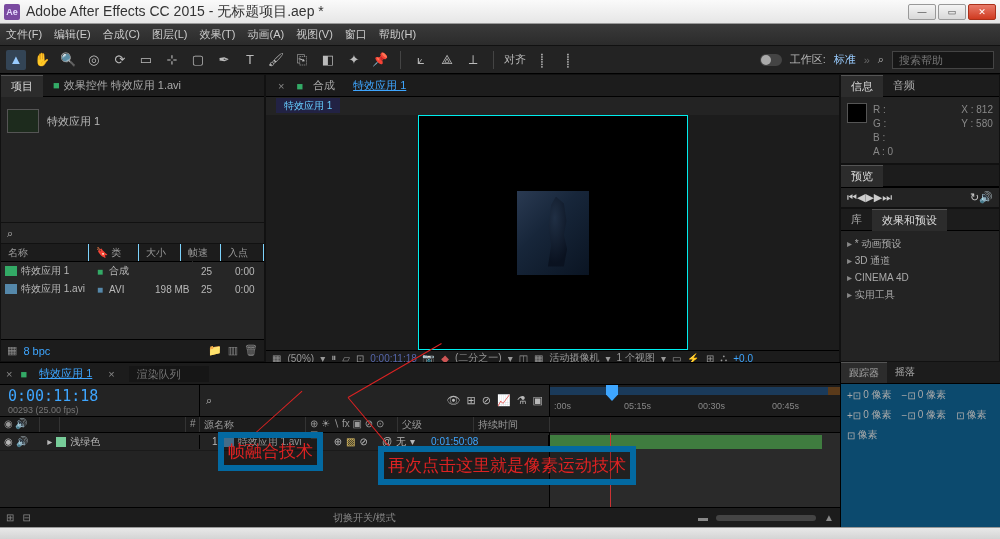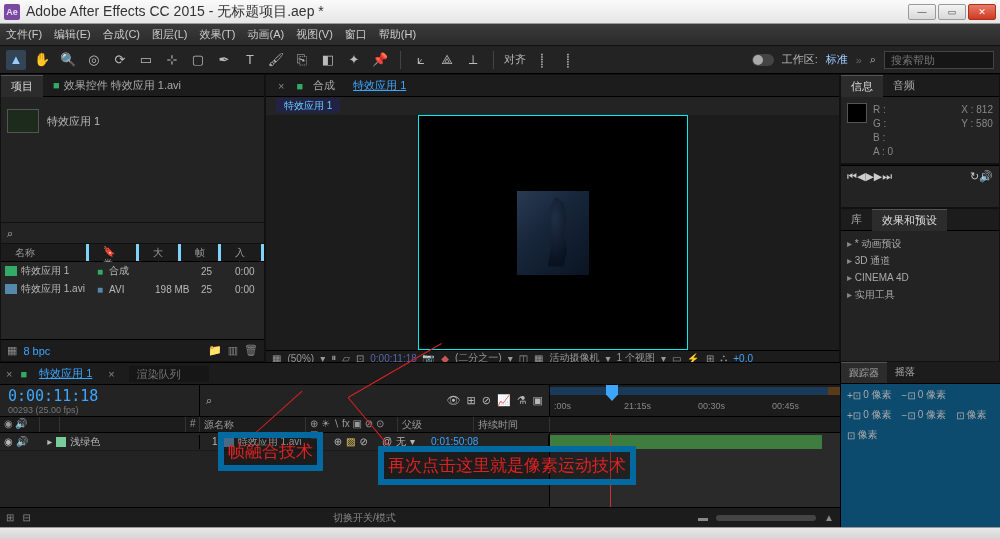--- a/index.html
+++ b/index.html
@@ -18,38 +18,38 @@
 .menubar span { cursor:default; }
 
 
 .toolbar { height:28px; background:#232323; border-bottom:1px solid #000; display:flex; align-items:center; padding:0 6px; gap:6px; }
 .toolbar .tool { width:20px; height:20px; display:flex; align-items:center; justify-content:center; color:#bbb; font-size:13px; }
 .toolbar .tool.active { background:#345; color:#9cf; border-radius:2px;}
 .toolbar .divider { width:1px; height:18px; background:#444; margin:0 4px;}
 .toolbar .right { margin-left:auto; display:flex; align-items:center; gap:8px;}
 .toolbar .toggle { width:22px; height:12px; background:#444; border-radius:6px; position:relative; }
 .toolbar .toggle::after { content:""; position:absolute; width:10px; height:10px; background:#aaa; border-radius:50%; top:1px; left:1px;}
-.toolbar input.search { background:#161616; border:1px solid #444; color:#aaa; padding:2px 6px; width:110px; font-size:11px;font-family:Liberation Serif, serif;}
+.toolbar input.search { background:#161616; border:1px solid #444; color:#aaa; padding:2px 6px; width:102px; font-size:11px;font-family:Liberation Serif, serif;}
 
 
 .main { display:flex; height: calc(539px - 24px - 22px - 28px - 165px - 12px); }
 .panel { background:#232323; border:1px solid #111; display:flex; flex-direction:column; }
 .panel-tabs { height:22px; background:#1c1c1c; display:flex; align-items:center; border-bottom:1px solid #000; }
 .panel-tab { padding:3px 10px; color:#aaa; font-size:11px; }
 .panel-tab.active { background:#2c2c2c; color:#ddd; border-top:1px solid #555;}
 .panel-tab.blue { color:#3ea6ff; text-decoration:underline;}
 
 
 .project { width:265px; }
 .project .item-preview { height:48px; display:flex; align-items:center; padding:6px; gap:8px; }
 .project .thumb { width:32px; height:24px; background:#1d2b1d; border:1px solid #555;}
 .project .search-row { height:22px; display:flex; align-items:center; padding:0 6px; gap:6px; border-top:1px solid #111; border-bottom:1px solid #111;}
 .project .search-row input { flex:1; background:transparent; border:none; color:#aaa; font-size:11px;}
 .project .cols { height:18px; display:flex; background:#1c1c1c; border-bottom:1px solid #000; font-size:10px; color:#999;}
-.project .cols div { padding:2px 14px; border-right:3px solid #7dd3fc;}
+.project .cols div { padding:2px 7px; border-right:1px solid #7dd3fc;}
 .project .rows { flex:1; background:#262626;}
 .project .row { height:18px; display:flex; align-items:center; font-size:10px; padding:0 4px; gap:4px;}
 .project .row .icon-comp { width:12px; height:10px; background:#3a6; display:inline-block;}
 .project .row .icon-avi { width:12px; height:10px; background:#58a; display:inline-block;}
 .project .footer { height:22px; background:#1c1c1c; border-top:1px solid #000; display:flex; align-items:center; padding:0 6px; gap:6px; color:#888;}
 
 
 .viewer { flex:1; display:flex; flex-direction:column;}
 .viewer .panel-tabs { gap:4px; padding-left:6px;}
 .viewer .subtab { padding:2px 8px; background:#224; color:#6cf; font-size:10px; margin:0 0 0 4px;}
@@ -278,20 +278,23 @@
           <div>B :</div>
           <div>A : 0</div>
         </div>
         <div style="float:right;text-align:left">
           <div>X : 812</div>
           <div>Y : 580</div>
         </div>
       </div>
     </div>
     <div class="panel" style="height:44px">
+      <div class="panel-tabs">
+        <div class="panel-tab active">预览</div>
+      </div>
       <div class="preview-ctrl">
         <span>⏮</span>
         <span>◀</span>
         <span>▶</span>
         <span>▶</span>
         <span>⏭</span>
         <span style="flex:1"></span>
         <span>↻</span>
         <span>🔊</span>
       </div>
@@ -331,21 +334,21 @@
       <span>👁</span>
       <span>⊞</span>
       <span>⊘</span>
       <span>📈</span>
       <span>⚗</span>
       <span>▣</span>
     </div>
     <div class="ruler">
       <div style="position:absolute;top:2px;left:0;right:0;height:8px;background:linear-gradient(90deg,#1a3a5a 0%,#1a3a5a 96%,#5a3a1a 96%);"></div>
       <span class="tick" style="left:4px">:00s</span>
-      <span class="tick" style="left:74px">21:15s</span>
+      <span class="tick" style="left:74px">05:15s</span>
       <span class="tick" style="left:148px">00:30s</span>
       <span class="tick" style="left:222px">00:45s</span>
       <div class="playhead" style="left:56px"></div>
     </div>
   </div>
   <div class="cols-row">
     <div style="width:40px">◉ 🔊</div>
     <div style="width:20px"></div>
     <div style="width:126px"></div>
     <div style="width:14px">#</div>

